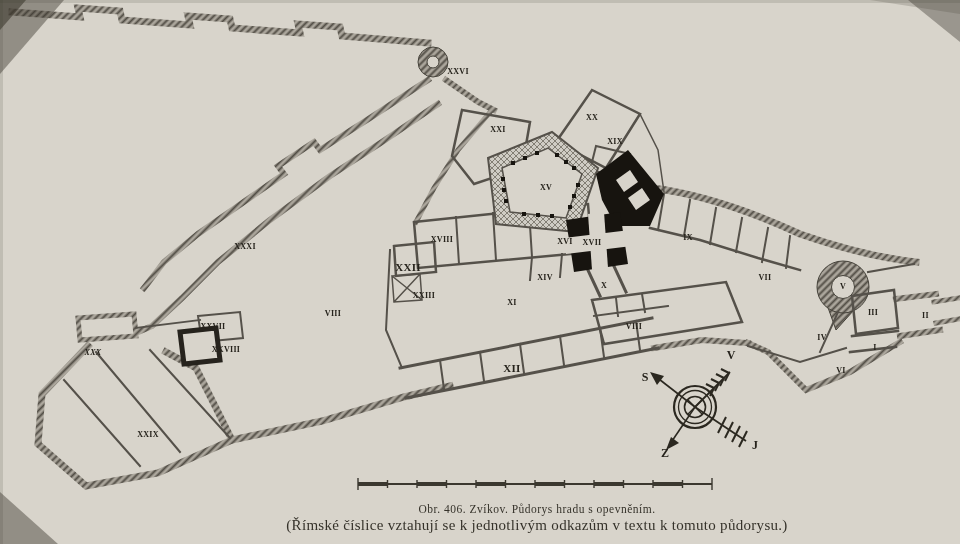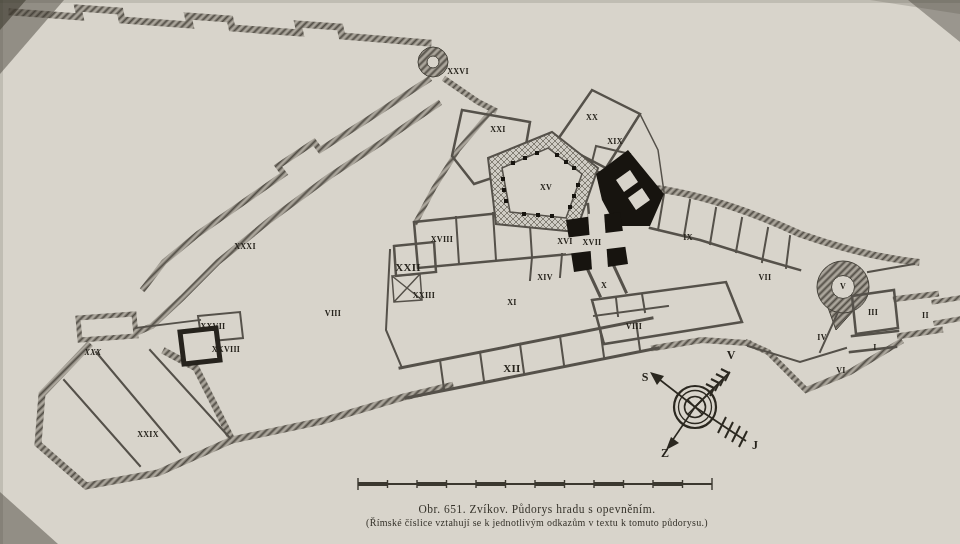--- a/index.html
+++ b/index.html
@@ -18,21 +18,21 @@
   .compass-letter{
     position:absolute;transform:translate(-50%,-50%);
     font:700 12px/1 "Liberation Serif","DejaVu Serif",serif;
     color:#26231c;
   }
   #caption{
     position:absolute;left:114px;top:503px;width:846px;
     text-align:center;color:#35322a;
   }
   #caption .cap1{font-size:11.5px;letter-spacing:.5px;}
-  #caption .cap2{font-size:10px;letter-spacing:.3px;margin-top:2px;}
+  #caption .cap2{font-size:15px;letter-spacing:.3px;margin-top:2px;}
 </style>
 </head>
 <body>
 
 <div id="page">
 
   <svg id="plan-svg" width="960" height="544" viewBox="0 0 960 544">
     <defs>
       <pattern id="hatch" width="5" height="5" patternUnits="userSpaceOnUse" patternTransform="rotate(45)">
         <rect width="5" height="5" fill="#aba69c"></rect>
@@ -239,17 +239,17 @@
     </div>
 
   <div>
       <div class="compass-letter" style="left: 645px; top: 377px;">S</div>
       <div class="compass-letter" style="left: 731px; top: 355px;">V</div>
       <div class="compass-letter" style="left: 665px; top: 453px;">Z</div>
       <div class="compass-letter" style="left: 755px; top: 445px;">J</div>
     </div>
 
   <div id="caption">
-    <div class="cap1">Obr. 651. Zvíkov. Půdorys hradu s opevněním.</div>
+    <div class="cap1">Obr. 406. Zvíkov. Půdorys hradu s opevněním.</div>
     <div class="cap2">(Římské číslice vztahují se k jednotlivým odkazům v textu k tomuto půdorysu.)</div>
   </div>
 
 </div>
 
 </body></html>

